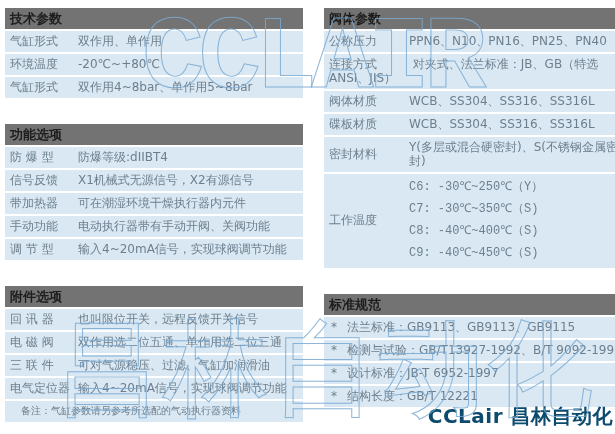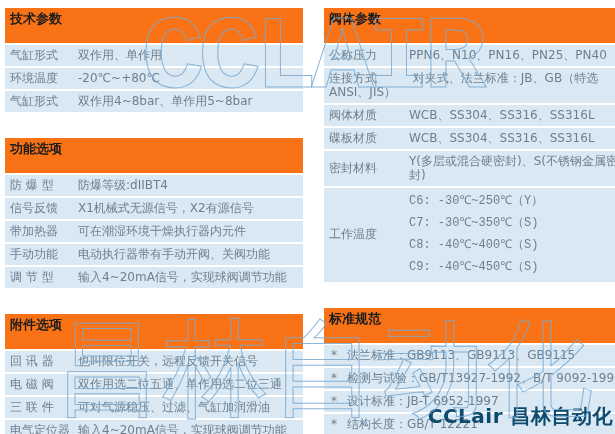--- a/index.html
+++ b/index.html
@@ -3,22 +3,22 @@
 <meta charset="utf-8">
 <style>
   html,body{margin:0;padding:0;background:#fff;}
   .page{position:relative;width:615px;height:434px;background:#ffffff;overflow:hidden;
         font-family:"DejaVu Sans",sans-serif;}
   .col{position:absolute;top:8px;}
   .col-left{left:5px;width:298px;}
   .col-right{left:324px;width:301px;}
   .sec{margin-top:0;}
   .sec + .sec{margin-top:26px;}
-  .hdr{background:#f97316;color:#1d1d1d;font-weight:bold;font-size:13px;
-       padding:3px 0 17px 5px;margin-bottom:2px;line-height:15px;}
+  .hdr{background:#737373;color:#1d1d1d;font-weight:bold;font-size:13px;
+       padding:3px 0 3px 5px;margin-bottom:2px;line-height:15px;}
   .row{display:flex;background:#d9e8f2;color:#6d7f8f;font-size:12px;line-height:14px;
        padding:3px 2px 4px 5px;margin-bottom:2px;align-items:center;}
   .lbl{flex:0 0 68px;}
   .col-right .lbl{flex:0 0 80px;}
   .val{flex:1;}
   .row.block{display:block;}
   .row.block .lbl{display:inline-block;width:80px;vertical-align:top;}
   .row.block .val{display:inline;}
   .row.temp{align-items:center;padding-top:2px;padding-bottom:4px;}
   .row.temp .val div{line-height:22px;font-family:Liberation Mono, monospace;}

